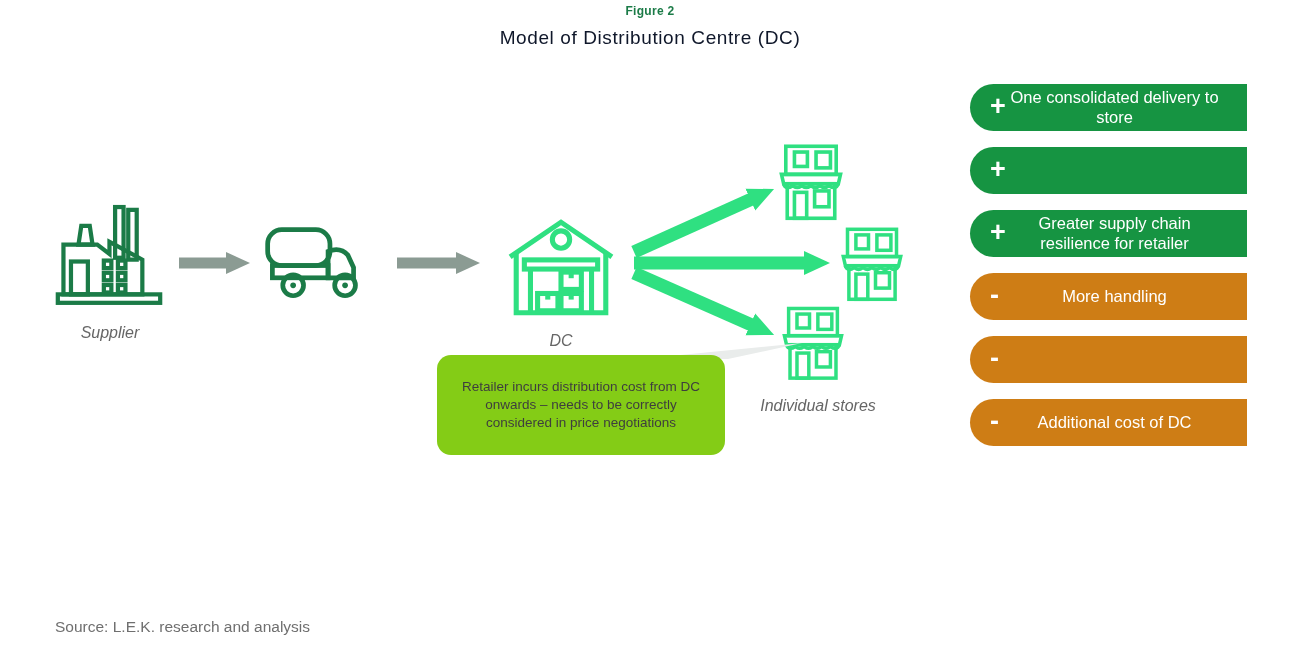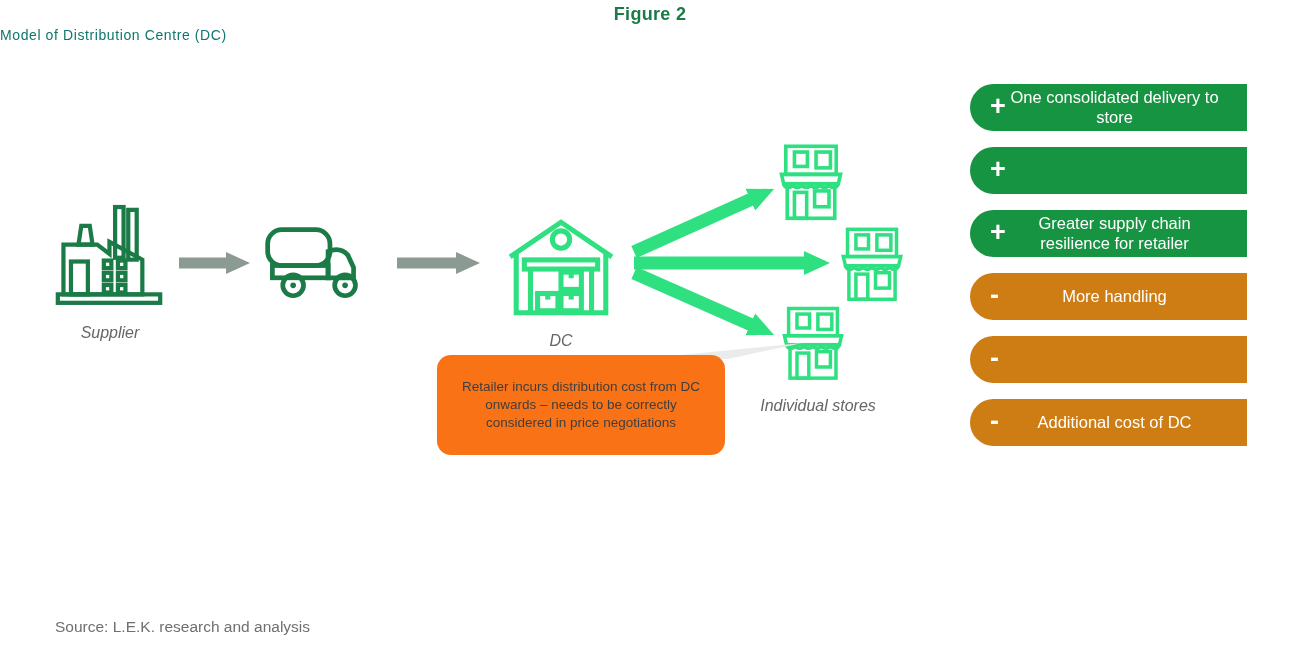--- a/index.html
+++ b/index.html
@@ -10,25 +10,25 @@
     background: #ffffff;
     overflow: hidden;
     font-family: "Liberation Sans", sans-serif;
   }
   .abs { position: absolute; }
 
   
   .figure-label {
     position: absolute; top: 4px; left: 0; right: 0;
     text-align: center; color: #1b7b47; font-weight: bold;
-    font-size: 18px; letter-spacing: 0.3px;
+    font-size: 12px; letter-spacing: 0.3px;
   }
   .figure-title {
     position: absolute; top: 27px; left: 0; right: 0;
-    color: #0f766e; font-size: 14px; letter-spacing: 0.6px;
+    text-align: center; color: #0f172a; font-size: 19px; letter-spacing: 0.6px;
   }
 
   
   .factory   { left: 55px;  top: 198px; width: 108px; height: 112px; }
   .truck     { left: 262px; top: 222px; width: 118px; height: 88px;  }
   .warehouse { left: 504px; top: 203px; width: 114px; height: 126px; }
   .arrow1 { left: 176px; top: 247px; }
   .arrow2 { left: 394px; top: 247px; }
   .fan    { left: 626px; top: 148px; }
   .store1 { left: 775px; top: 142px; width: 72px; height: 82px; }
@@ -39,21 +39,21 @@
     position: absolute; text-align: center; font-style: italic;
     font-size: 16px; color: #666666; line-height: 1.3;
   }
   .supplier-label { left: 40px;  top: 323px; width: 140px; }
   .dc-label       { left: 504px; top: 331px; width: 114px; }
   .stores-label   { left: 756px; top: 396px; width: 124px; }
 
   
   .callout {
     position: absolute; left: 437px; top: 355px; width: 288px; min-height: 85px;
-    background: #f97316; border-radius: 14px; box-sizing: border-box;
+    background: #84cc16; border-radius: 14px; box-sizing: border-box;
     padding: 23px 20px; display: flex; align-items: center; justify-content: center;
     text-align: center; font-size: 13.5px; color: #3e3e3e; line-height: 1.33;
   }
   .callout-tail { position: absolute; left: 630px; top: 337px; }
 
   
   .badges {
     position: absolute; left: 970px; top: 84px; width: 277px;
     display: flex; flex-direction: column; gap: 16px;
   }

